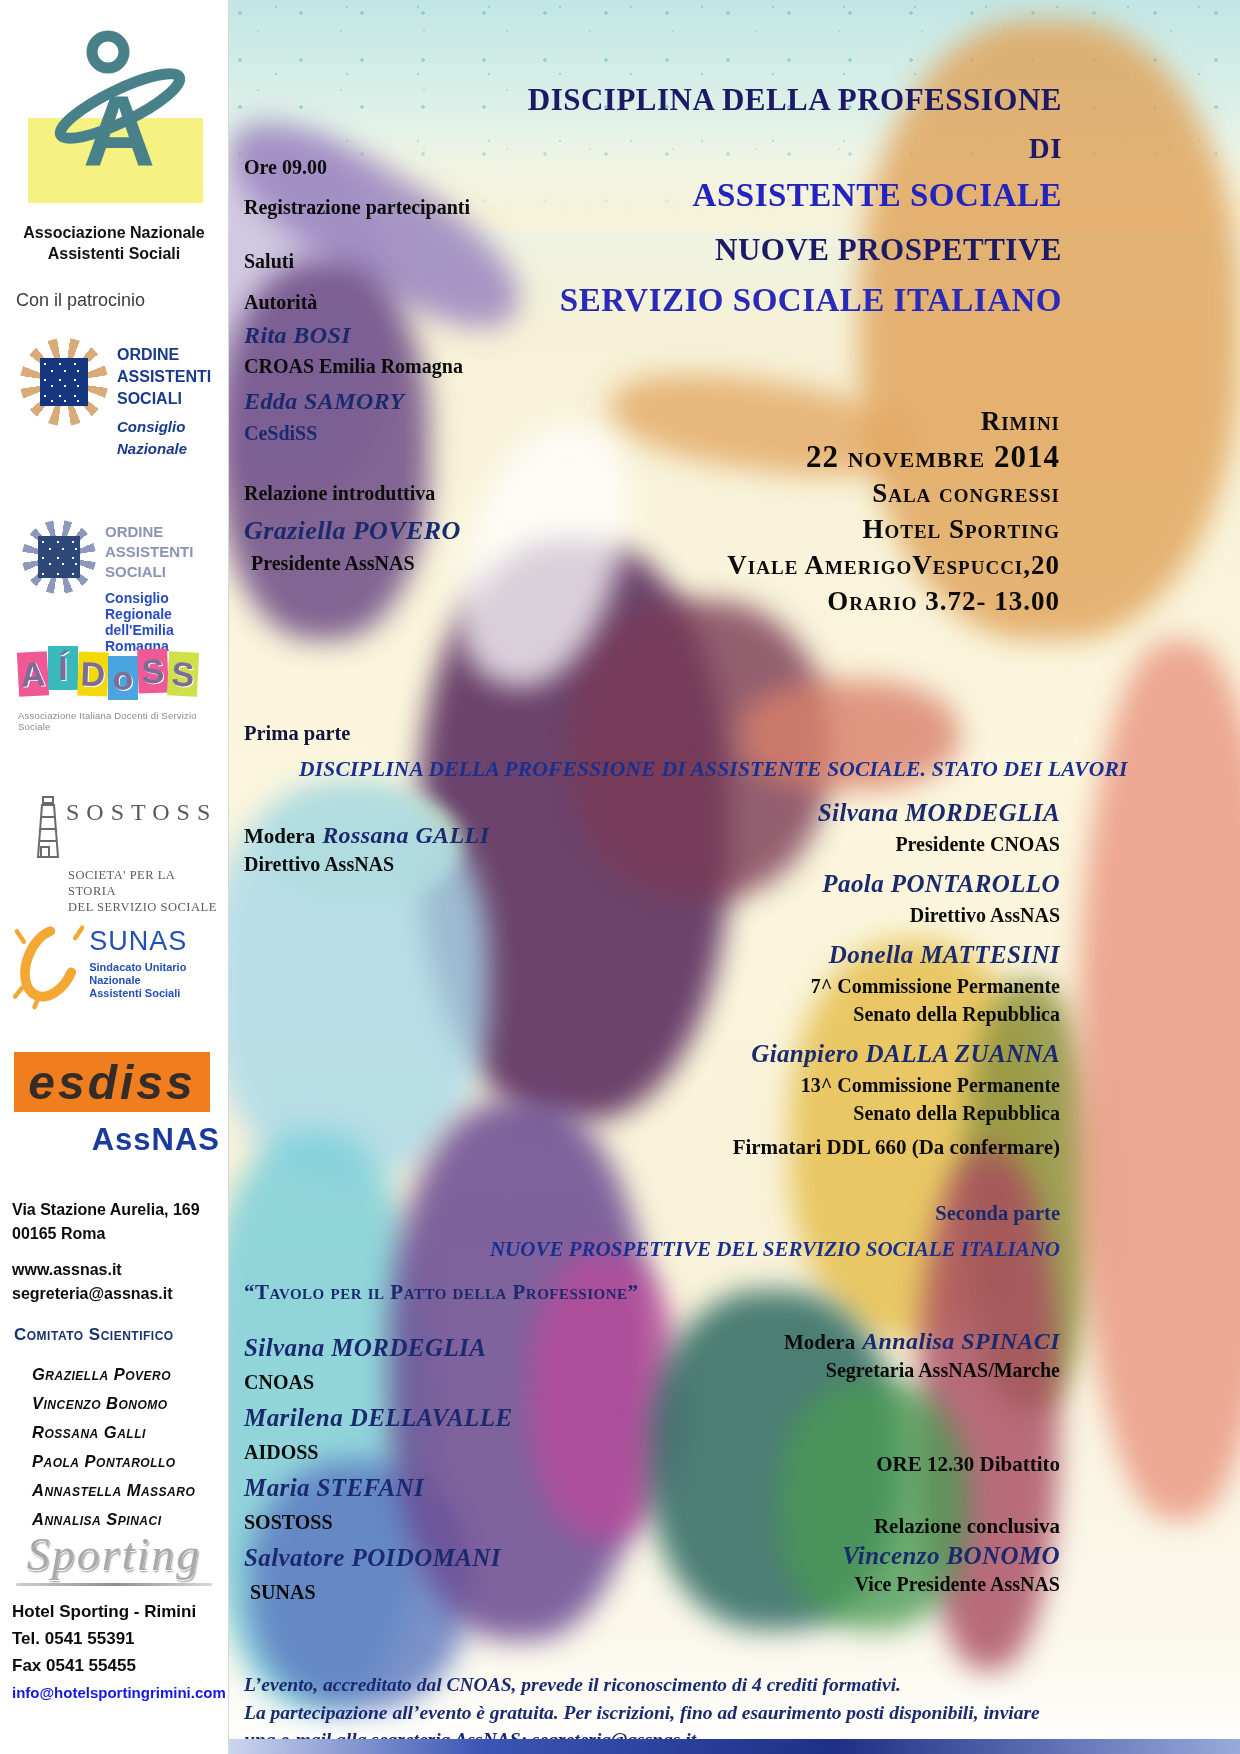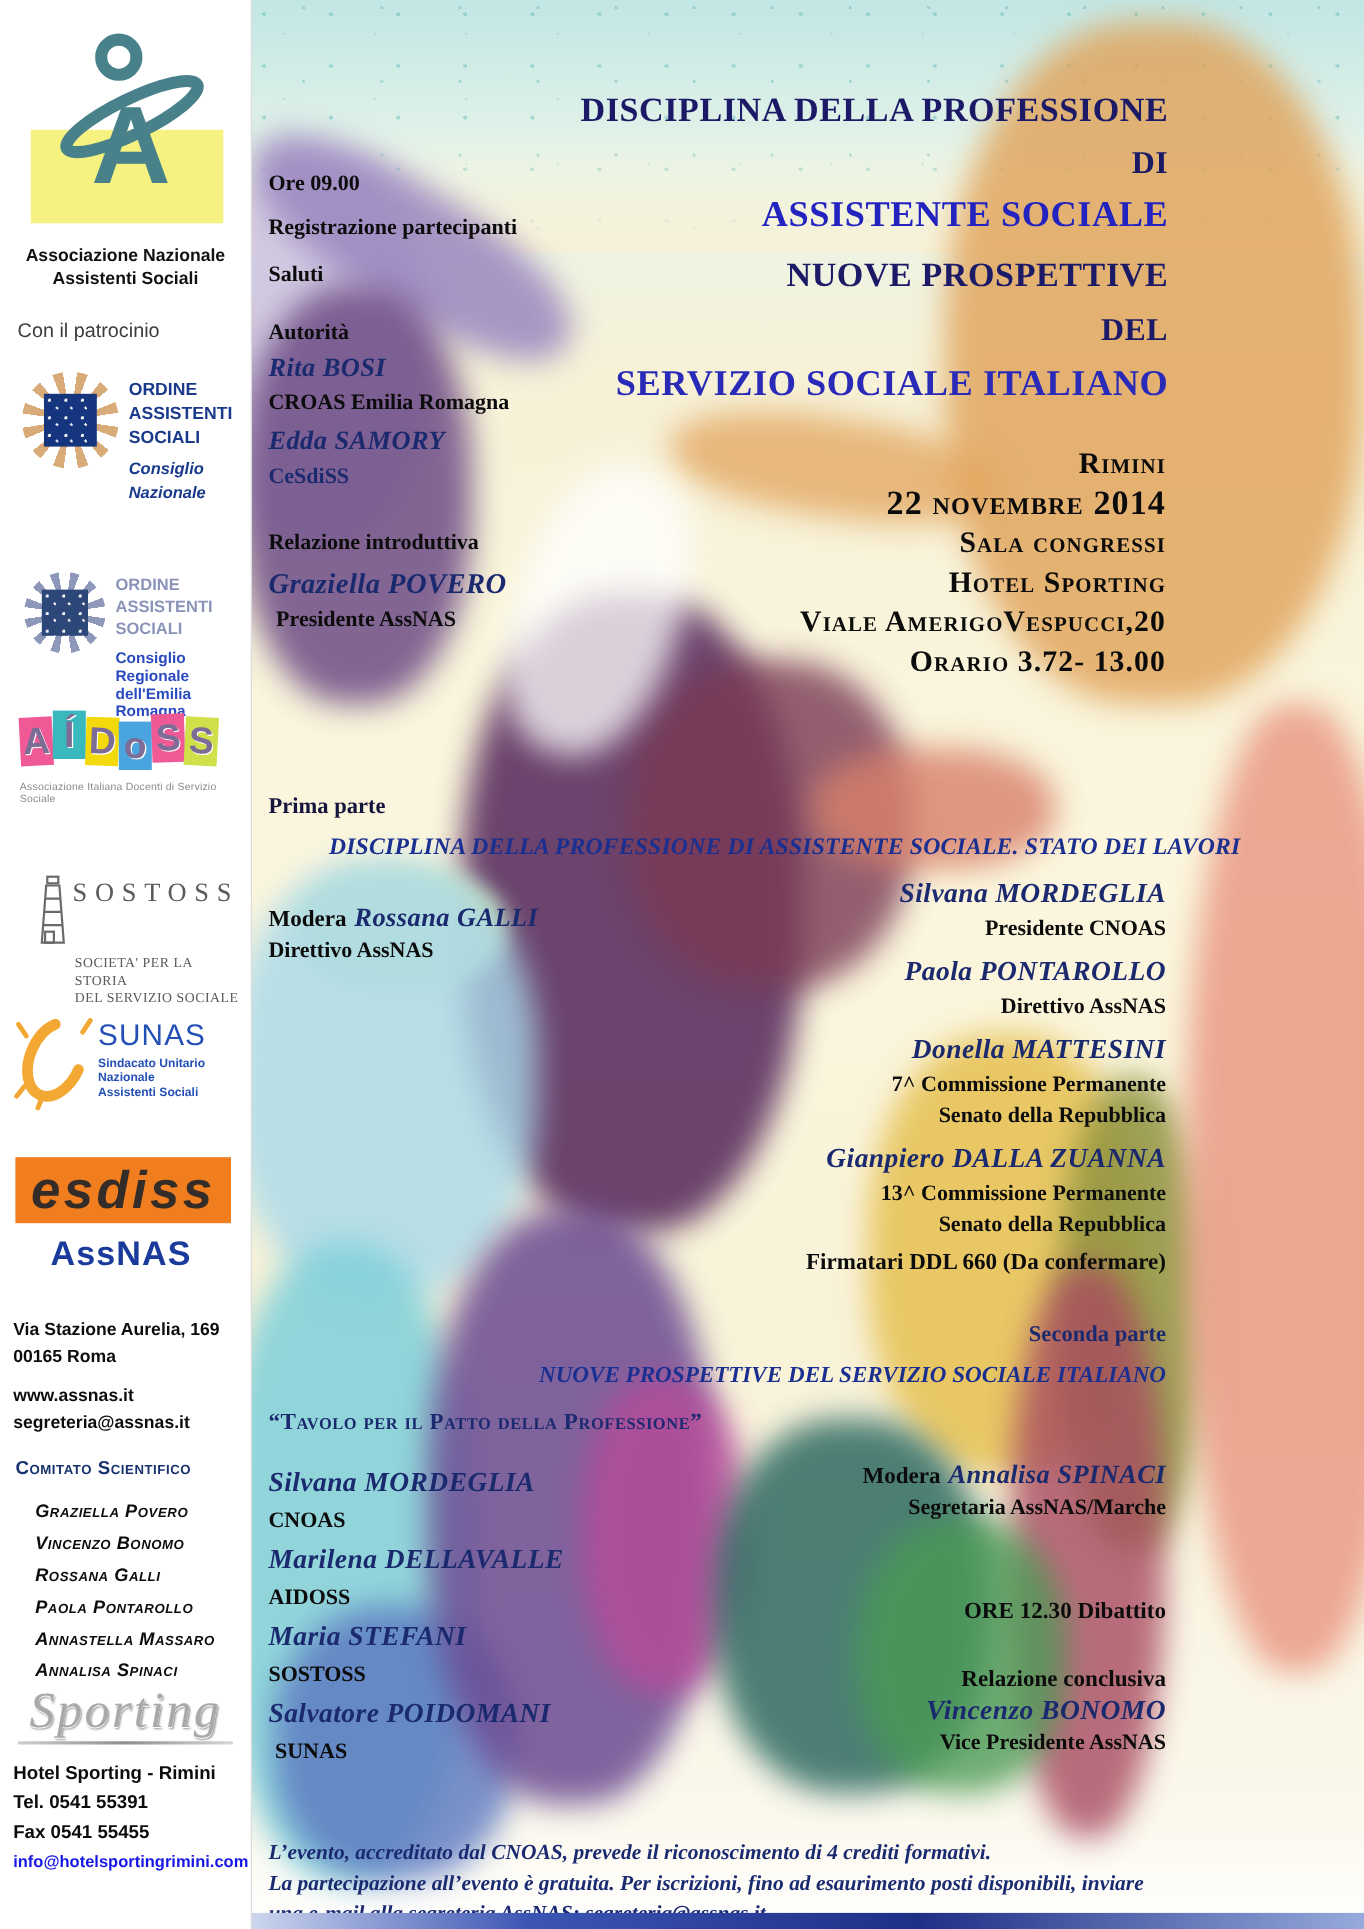--- a/index.html
+++ b/index.html
@@ -45,21 +45,21 @@
   .s-sostoss .row{display:flex;align-items:flex-start;}
   .sos-name{font-size:24px;letter-spacing:7px;margin-top:4px;}
   .sos-cap{font-size:12.5px;line-height:16px;letter-spacing:.5px;margin-left:38px;margin-top:2px;}
   .s-sunas{left:8px;top:905px;width:215px;}
   .s-sunas .row{display:flex;align-items:center;}
   .sun-name{font-size:27px;color:#2450b5;font-family:"Liberation Sans",sans-serif;letter-spacing:1px;}
   .sun-cap{font-size:11px;line-height:13px;font-weight:bold;color:#2450b5;margin-top:4px;}
   .s-esdiss{left:14px;top:1052px;width:196px;height:60px;background:#f07d1e;display:flex;align-items:center;justify-content:center;}
   .esd-txt{font-family:"Liberation Sans",sans-serif;font-weight:bold;font-style:italic;font-size:48px;
            color:#332c28;letter-spacing:3px;}
-  .s-assnas{left:0;top:1122px;width:220px;text-align:center;font-weight:bold;font-size:31px;color:#1a3a9c;letter-spacing:1px;}
+  .s-assnas{left:0;top:1122px;width:220px;text-align:right;font-weight:bold;font-size:31px;color:#1a3a9c;letter-spacing:1px;}
   .s-addr{left:12px;top:1198px;font-weight:bold;font-size:16px;color:#0c0c0c;line-height:24px;}
   .s-web{left:12px;top:1258px;font-weight:bold;font-size:16px;color:#0c0c0c;line-height:24px;}
   .s-comtitle{left:14px;top:1325px;font-weight:bold;font-size:17px;color:#17326e;font-variant:small-caps;letter-spacing:.5px;}
   .s-members{left:32px;top:1360px;font-weight:bold;font-style:italic;font-size:16.5px;color:#0c0c0c;
              font-variant:small-caps;line-height:29px;letter-spacing:.5px;}
   .s-sporting{left:8px;top:1528px;width:212px;text-align:center;}
   .sporting-script{font-family:"Liberation Serif",serif;font-style:italic;font-size:46px;color:#a9a9a9;
                    text-shadow:0 1px 0 #fff,1px 2px 2px #8f8f8f;letter-spacing:2px;}
   .sporting-line{height:3px;margin:2px 8px 0 8px;background:linear-gradient(90deg,#cfcfcf,#8f8f8f,#d8d8d8);border-radius:2px;}
   .s-hotel{left:12px;top:1598px;font-weight:bold;font-size:17px;color:#0c0c0c;line-height:27px;}
@@ -271,27 +271,26 @@
     <div class="blob" style="left:160px;top:1100px;width:260px;height:540px;background:#6a4a92;opacity:.85;"></div>
     <div class="blob" style="left:300px;top:1250px;width:150px;height:290px;background:#b84a9a;opacity:.8;"></div>
     <div class="blob" style="left:420px;top:1290px;width:250px;height:340px;background:#2e6a62;opacity:.85;"></div>
     <div class="blob" style="left:550px;top:1380px;width:190px;height:250px;background:#4a9a55;opacity:.8;"></div>
 
     <div class="txt title-block">
       <div class="t1">DISCIPLINA DELLA PROFESSIONE</div>
       <div class="t2">DI</div>
       <div class="t3">ASSISTENTE SOCIALE</div>
       <div class="t4">NUOVE PROSPETTIVE</div>
-      <div class="t5">DEL</div>
       <div class="t6">SERVIZIO SOCIALE ITALIANO</div>
     </div>
 
     <div class="txt sched" style="top:156px;">Ore 09.00</div>
     <div class="txt sched" style="top:196px;">Registrazione partecipanti</div>
-    <div class="txt sched" style="top:238px;">Saluti</div>
+    <div class="txt sched" style="top:250px;">Saluti</div>
     <div class="txt sched" style="top:291px;">Autorità</div>
     <div class="txt name" style="left:15px;top:322px;font-size:24px;">Rita BOSI</div>
     <div class="txt role" style="left:15px;top:355px;">CROAS Emilia Romagna</div>
     <div class="txt name" style="left:15px;top:388px;font-size:24px;">Edda SAMORY</div>
     <div class="txt role" style="left:15px;top:422px;color:#1b2a6e;">CeSdiSS</div>
     <div class="txt sched" style="top:482px;">Relazione introduttiva</div>
     <div class="txt name" style="left:15px;top:516px;font-size:26px;">Graziella POVERO</div>
     <div class="txt role" style="left:22px;top:552px;">Presidente AssNAS</div>
 
     <div class="txt event-block">

